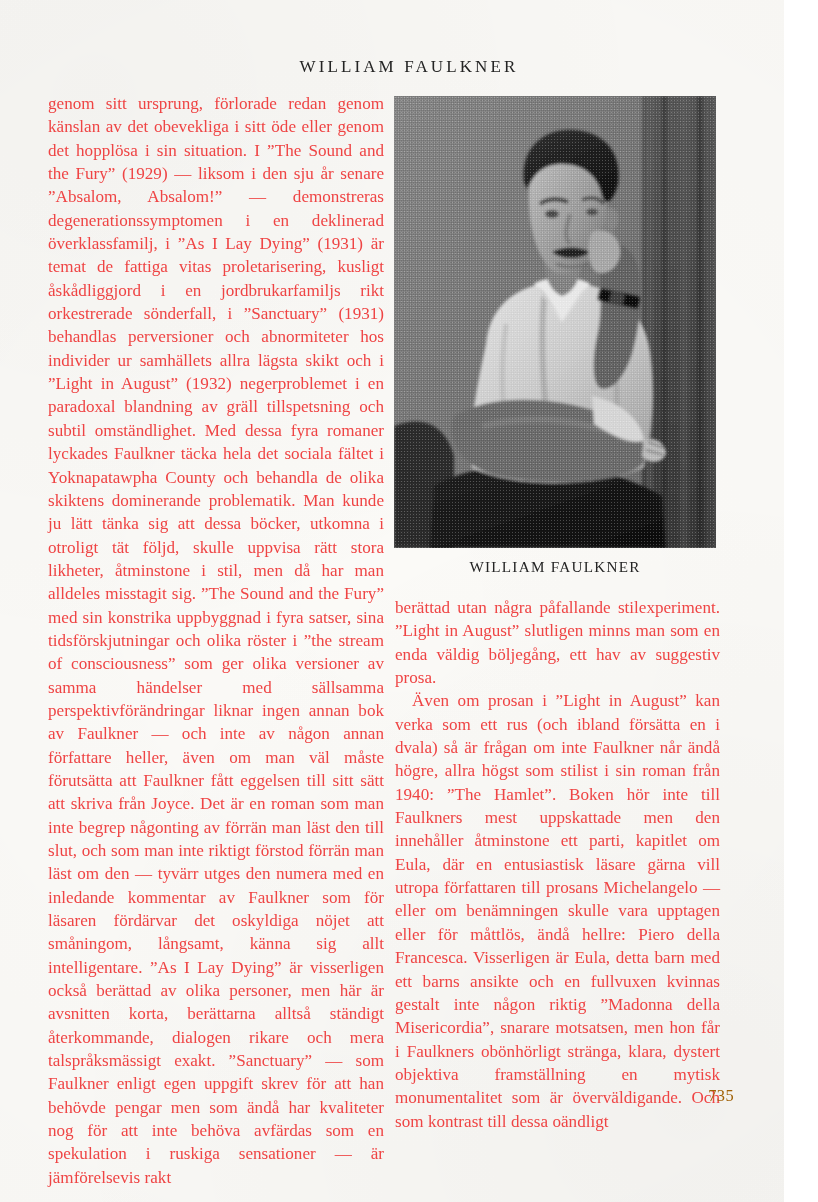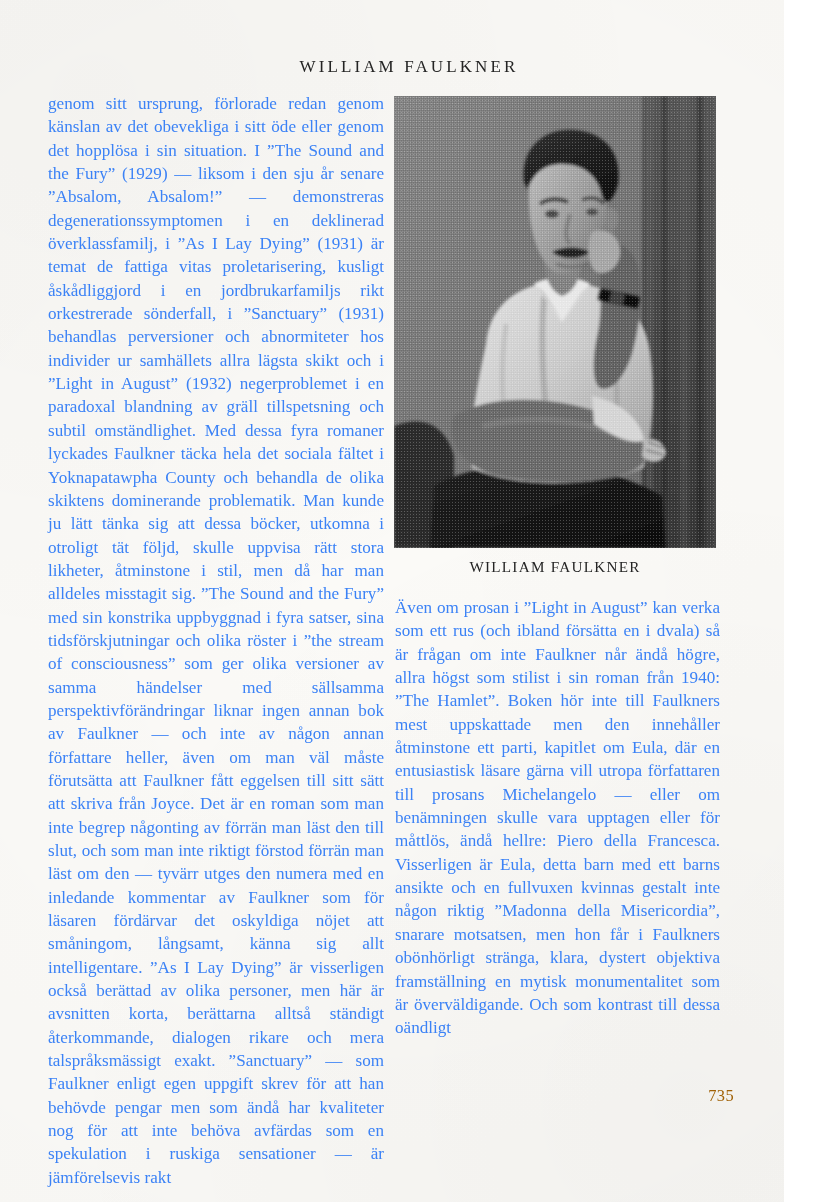--- a/index.html
+++ b/index.html
@@ -41,21 +41,21 @@
   .col {
     position: absolute;
     top: 92px;
     width: 336px;
     font-size: 17.1px;
     line-height: 23.35px;
     text-align: justify;
     text-align-last: left;
     -webkit-hyphens: none;
     hyphens: none;
-    color: #3b82f6;
+    color: #ef4444;
     word-spacing: 0.2px;
   }
   .col p {
     margin: 0;
   }
   .col p + p {
     text-indent: 17px;
   }
   .col-left { left: 48px; }
 
@@ -256,18 +256,19 @@
         <rect x="0" y="0" width="322" height="452" fill="#000" opacity="0.06"></rect>
       </svg>
       <div class="photo-grain"></div>
       <div class="photo-speckle"></div>
     </div>
   </div>
 
   <div class="caption">WILLIAM FAULKNER</div>
 
   <div class="col col-right">
+    <p>berättad utan några påfallande stilexperiment. ”Light in August” slutligen minns man som en enda väldig böljegång, ett hav av suggestiv prosa.</p>
     <p>Även om prosan i ”Light in August” kan verka som ett rus (och ibland försätta en i dvala) så är frågan om inte Faulkner når ändå högre, allra högst som stilist i sin roman från 1940: ”The Hamlet”. Boken hör inte till Faulkners mest uppskattade men den innehåller åtminstone ett parti, kapitlet om Eula, där en entusiastisk läsare gärna vill utropa författaren till prosans Michelangelo — eller om benämningen skulle vara upptagen eller för måttlös, ändå hellre: Piero della Francesca. Visserligen är Eula, detta barn med ett barns ansikte och en fullvuxen kvinnas gestalt inte någon riktig ”Madonna della Misericordia”, snarare motsatsen, men hon får i Faulkners obönhörligt stränga, klara, dystert objektiva framställning en mytisk monumentalitet som är överväldigande. Och som kontrast till dessa oändligt</p>
   </div>
 
   <div class="folio">735</div>
 
 </div>
 
 </body></html>

